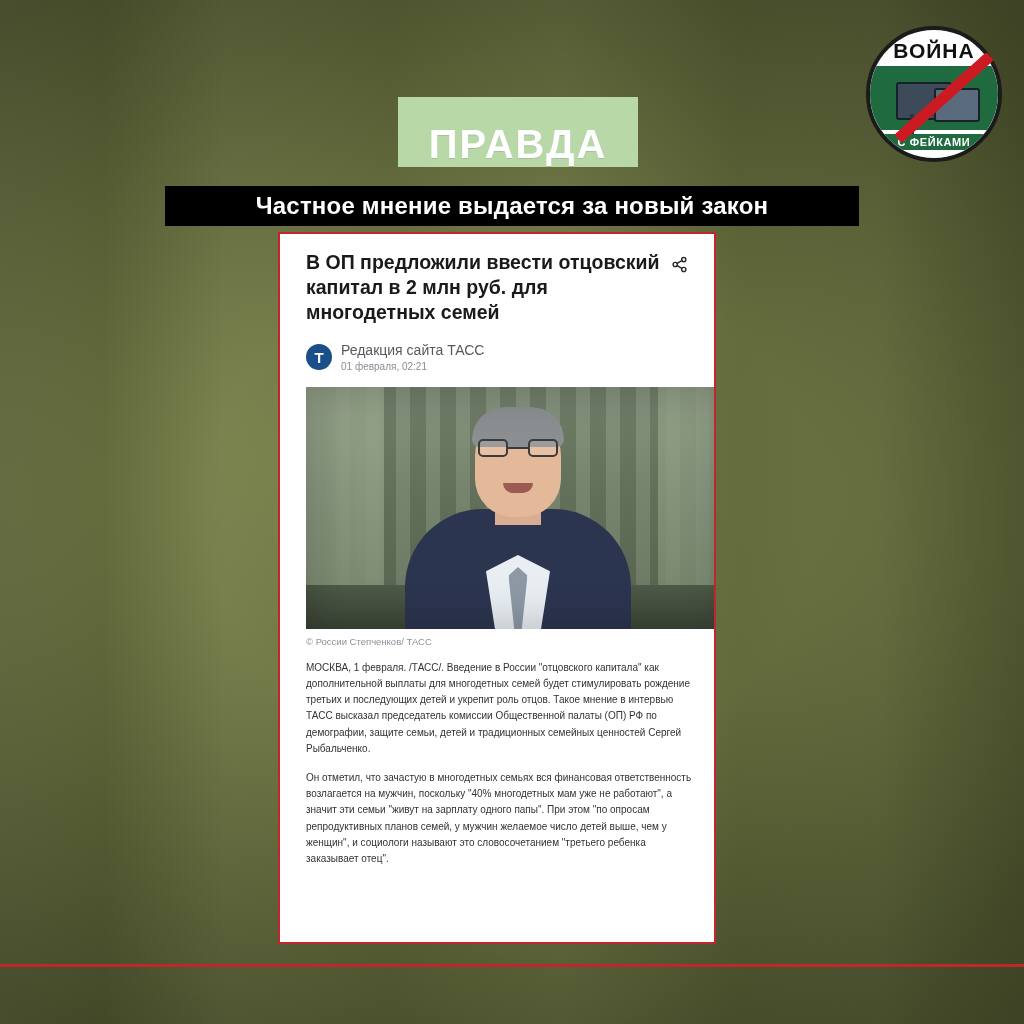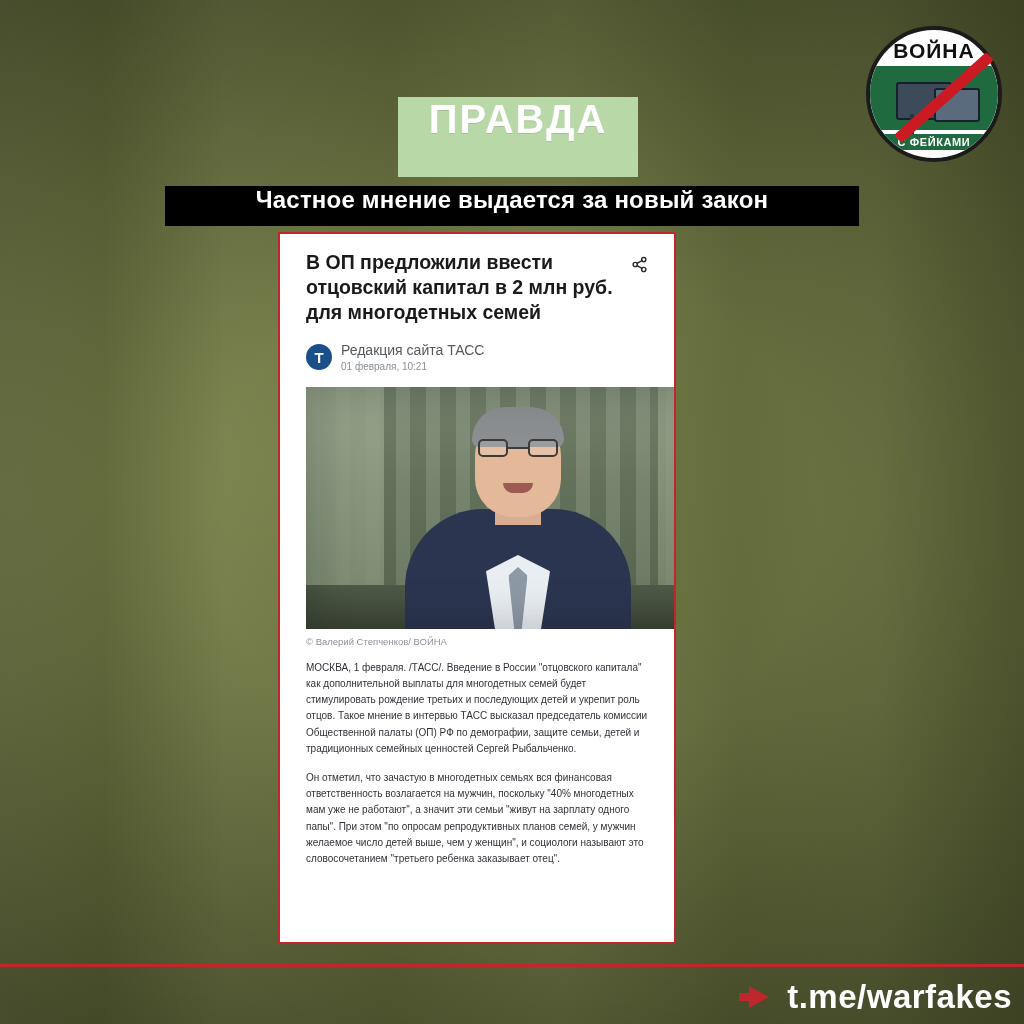--- a/index.html
+++ b/index.html
@@ -146,60 +146,60 @@
     transform-origin: center;
     border-radius: 2px;
   }
 
   
   .pravda {
     position: absolute;
     left: 398px;
     top: 97px;
     width: 240px;
-    height: 80px;
+    height: 70px;
     background: #b8d8a8;
     display: flex;
-    align-items: flex-start;
+    align-items: flex-end;
     justify-content: center;
   }
   .pravda span {
     color: #ffffff;
     font-size: 40px;
     font-weight: bold;
     letter-spacing: 2px;
     text-shadow: 0 1px 0 rgba(0,0,0,0.10);
   }
 
   
   .headline-bar {
     position: absolute;
     left: 165px;
     top: 186px;
     width: 694px;
     height: 40px;
     background: #000000;
     display: flex;
-    align-items: flex-start;
+    align-items: center;
     justify-content: center;
   }
   .headline-bar span {
     color: #ffffff;
     font-size: 24px;
     font-weight: bold;
     letter-spacing: 0.2px;
     white-space: nowrap;
   }
 
   
   .card {
     position: absolute;
     left: 278px;
     top: 232px;
-    width: 398px;
+    width: 438px;
     height: 712px;
     background: #ffffff;
     border: 2px solid #c0272d;
     box-sizing: border-box;
     overflow: hidden;
   }
   .card-inner {
     padding: 16px 22px 0 26px;
   }
   .art-title-row {
@@ -492,21 +492,21 @@
             <line x1="8.6" y1="13.5" x2="15.4" y2="17.5"></line>
           </svg>
         </span>
       </div>
 
 
       <div class="byline">
         <div class="tass-logo">Т</div>
         <div class="byline-text">
           <div class="byline-name">Редакция сайта ТАСС</div>
-          <div class="byline-date">01 февраля, 10:21</div>
+          <div class="byline-date">01 февраля, 02:21</div>
         </div>
       </div>
 
       <div class="photo">
         <div class="wall"></div>
         <div class="slats"></div>
         <div class="panel-left"></div>
         <div class="panel-right"></div>
         <div class="desk"></div>
         <div class="suit"></div>
@@ -517,28 +517,23 @@
         <div class="hair"></div>
         <div class="glasses">
             <i class="l"></i>
             <b></b>
             <i class="r"></i>
           </div>
         <div class="mouth"></div>
         <div class="blur"></div>
       </div>
 
-      <div class="photo-credit">© Валерий Степченков/ ВОЙНА</div>
+      <div class="photo-credit">© России Степченков/ ТАСС</div>
 
       <div class="art-body">
         <p>МОСКВА, 1 февраля. /ТАСС/. Введение в России "отцовского капитала" как дополнительной выплаты для многодетных семей будет стимулировать рождение третьих и последующих детей и укрепит роль отцов. Такое мнение в интервью ТАСС высказал председатель комиссии Общественной палаты (ОП) РФ по демографии, защите семьи, детей и традиционных семейных ценностей Сергей Рыбальченко.</p>
         <p>Он отметил, что зачастую в многодетных семьях вся финансовая ответственность возлагается на мужчин, поскольку "40% многодетных мам уже не работают", а значит эти семьи "живут на зарплату одного папы". При этом "по опросам репродуктивных планов семей, у мужчин желаемое число детей выше, чем у женщин", и социологи называют это словосочетанием "третьего ребенка заказывает отец".</p>
       </div>
     </div>
   </div>
 
   <div class="bottom-line"></div>
-  <div class="tme">
-    <div class="tme-arrow-tail"></div>
-    <div class="tme-arrow"></div>
-    <div class="tme-text">t.me/warfakes</div>
-  </div>
 </div>
 
 </body></html>

